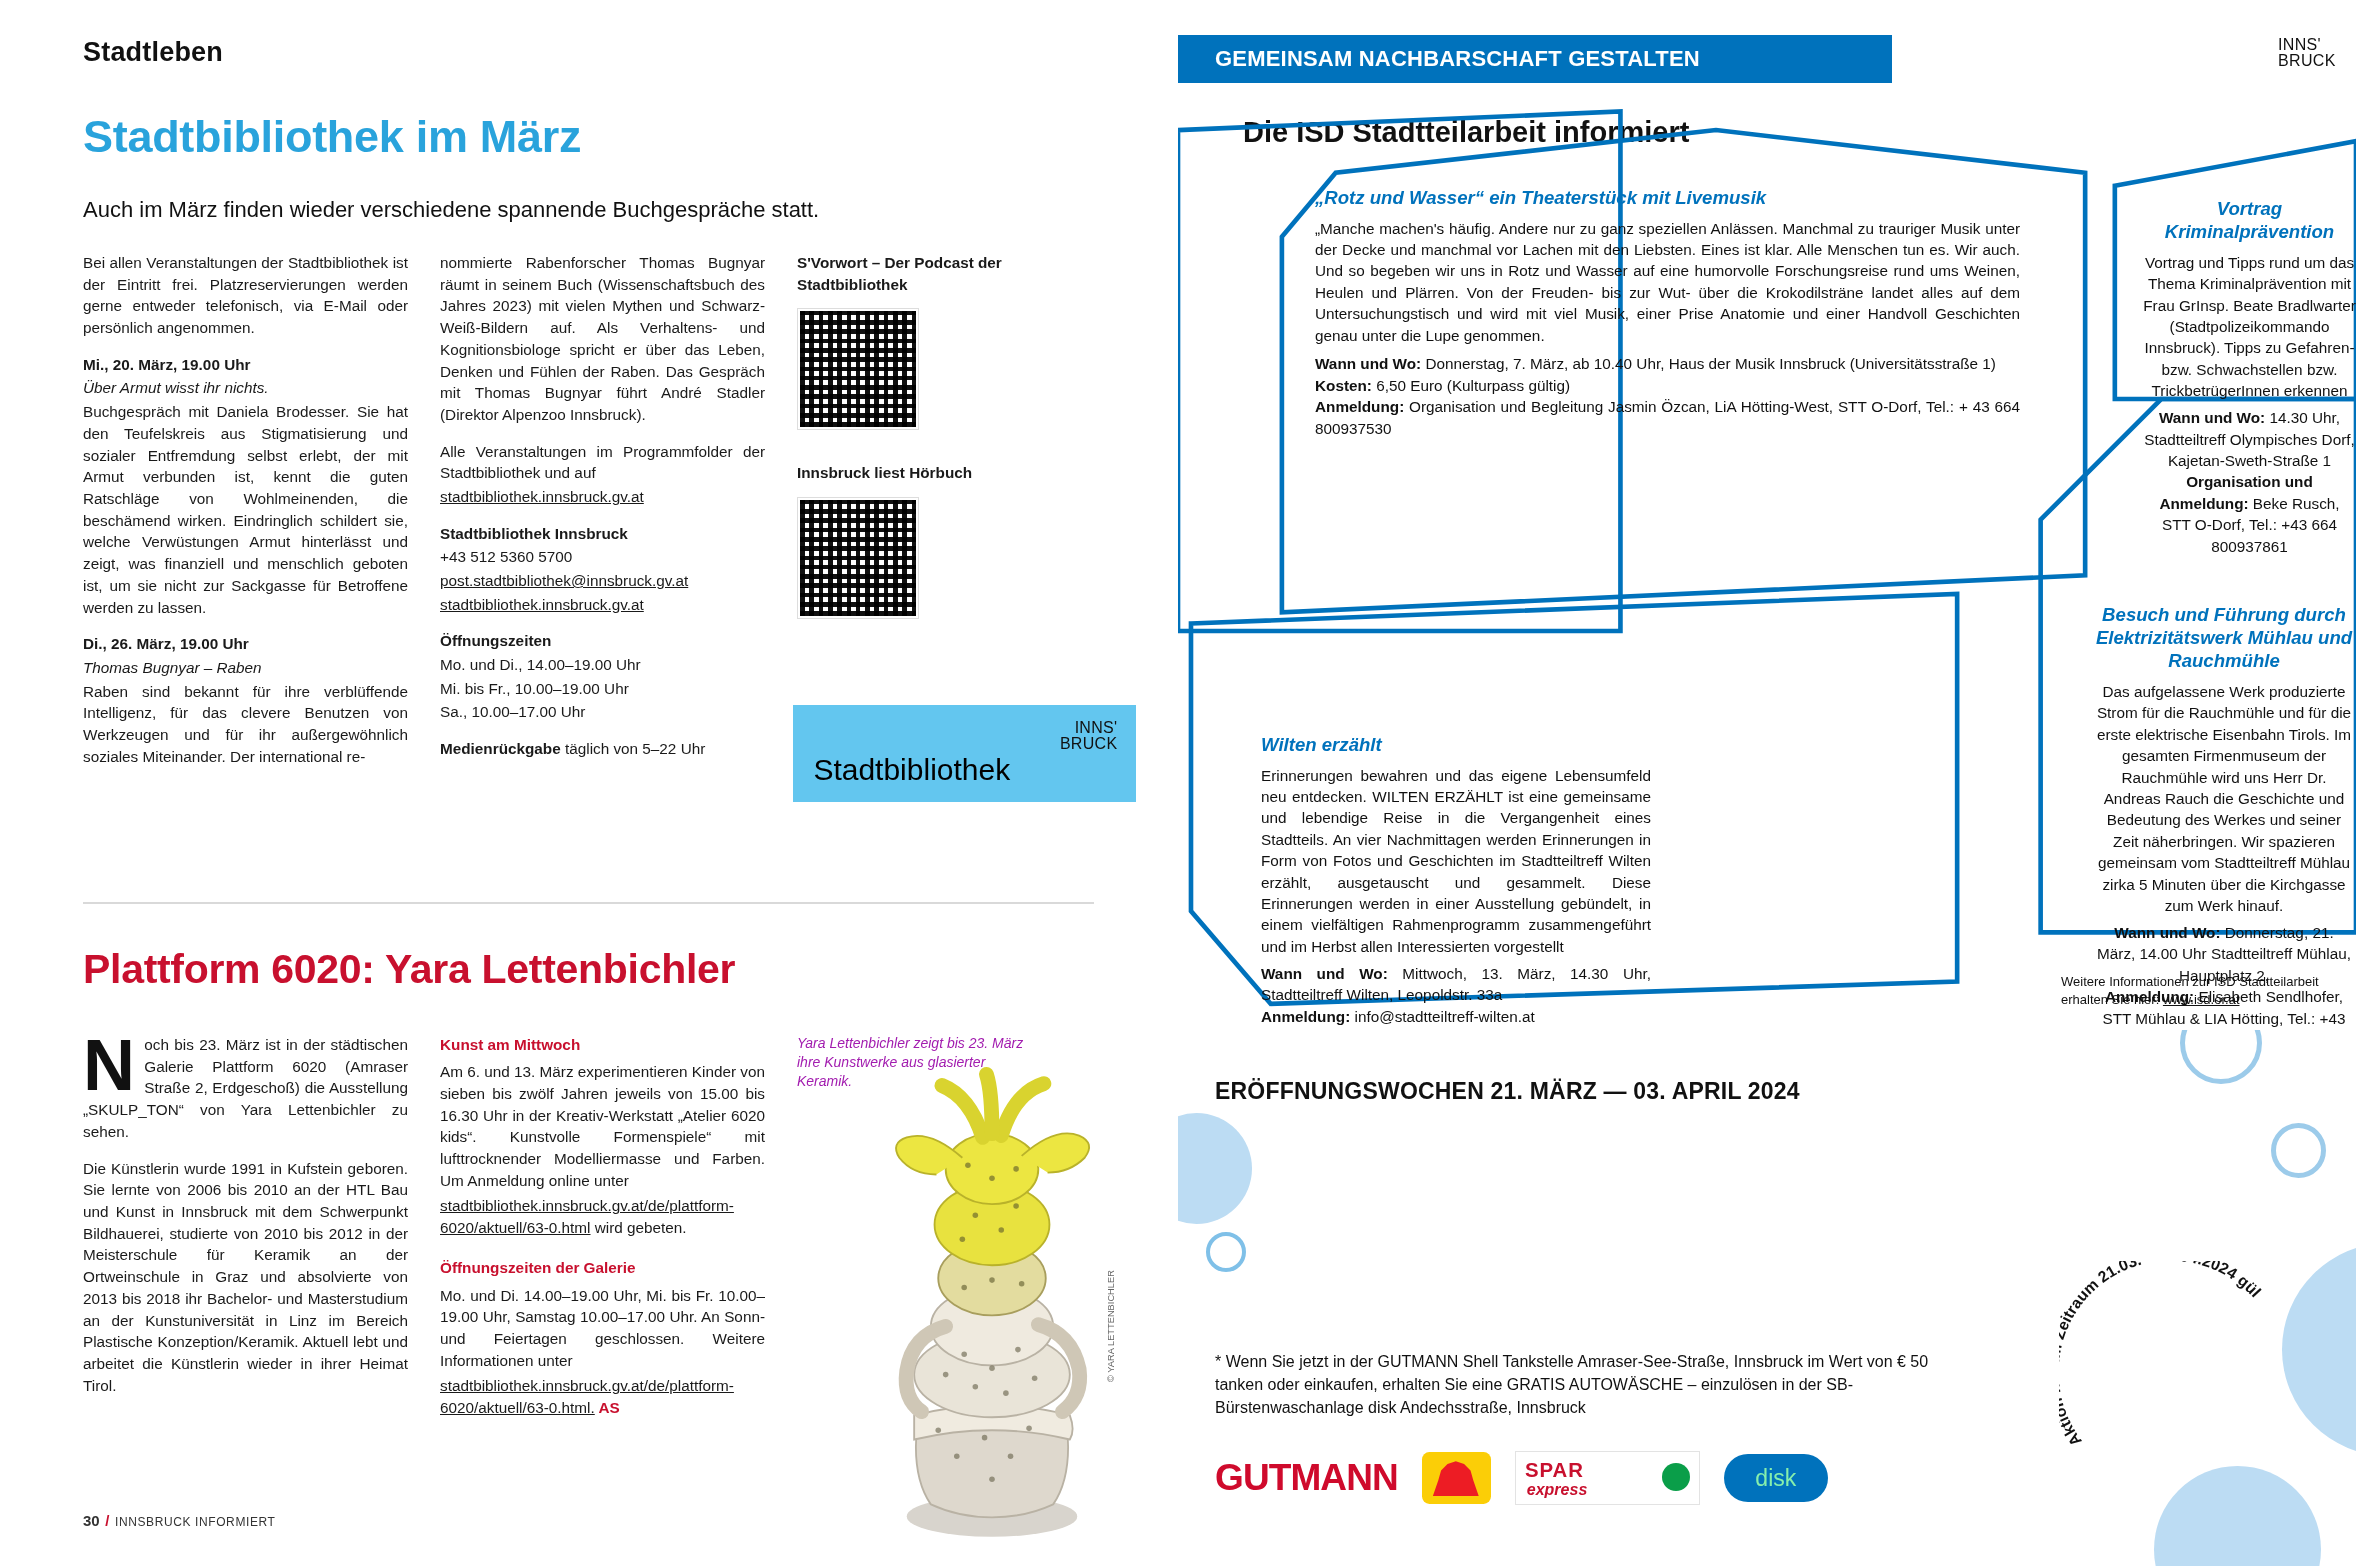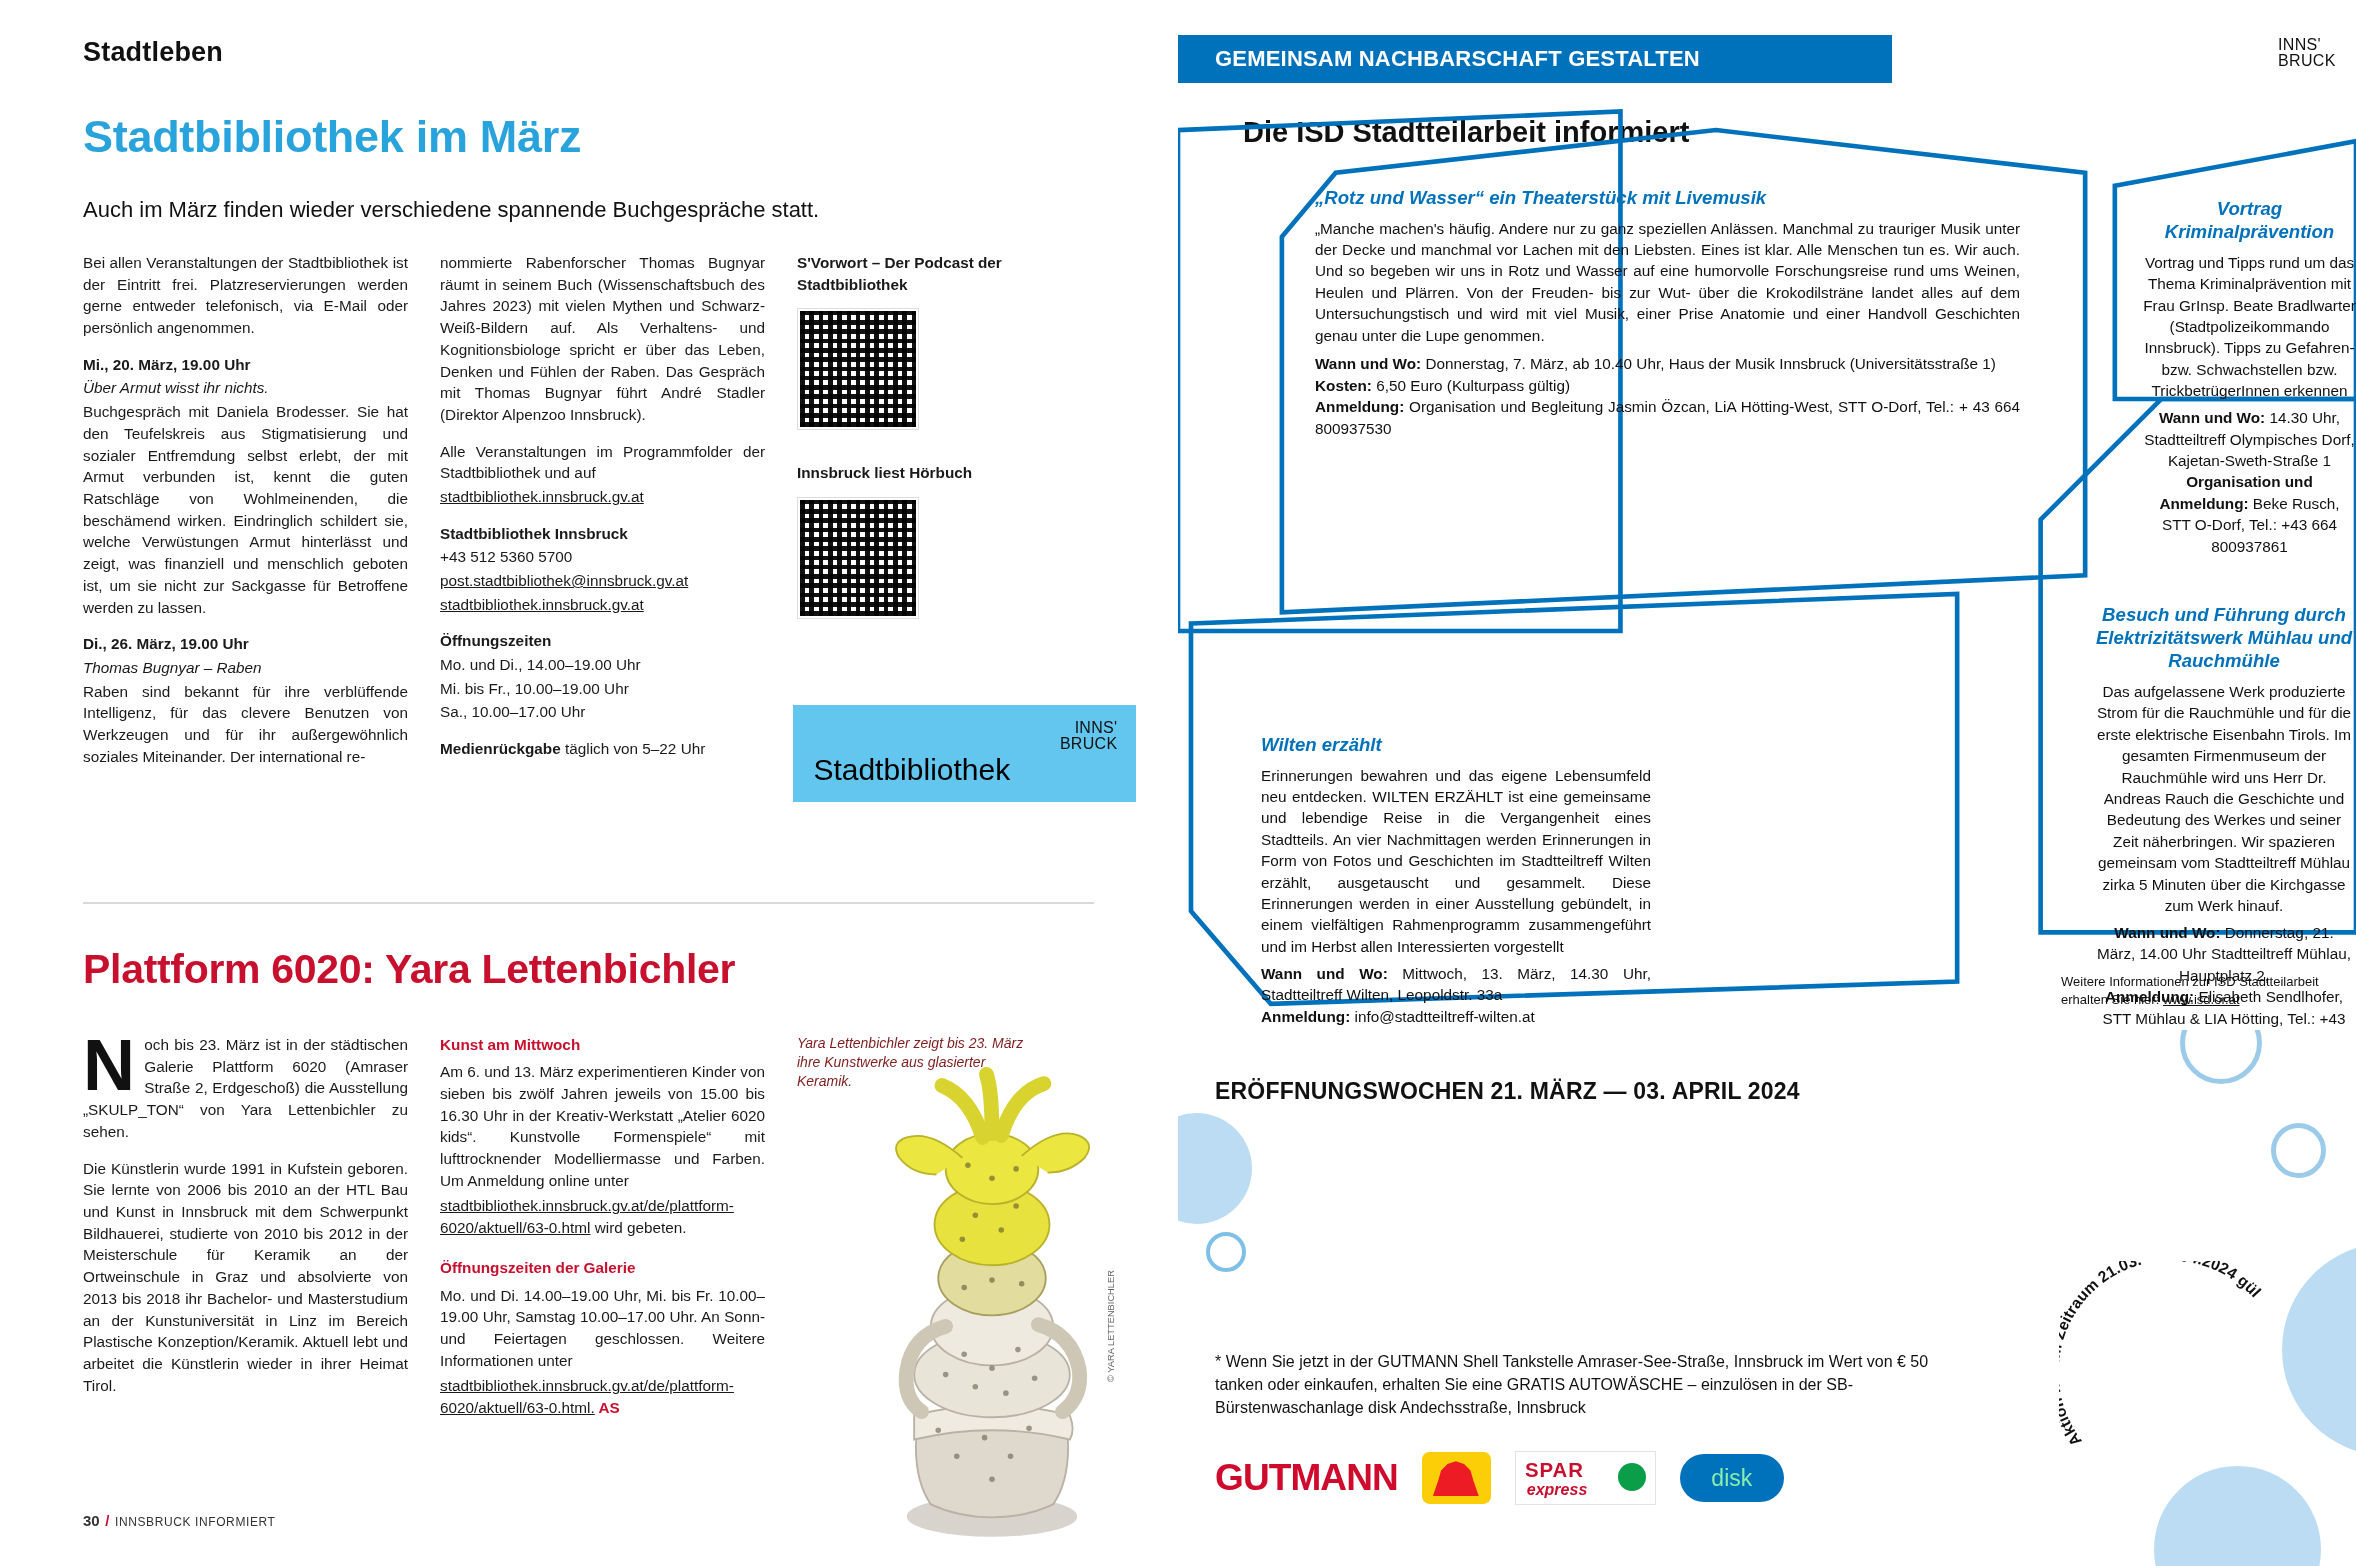--- a/index.html
+++ b/index.html
@@ -42,21 +42,21 @@
 
   .rule{position:absolute;left:83px;top:902px;width:1011px;height:1.9px;background:#d9d9d9;}
 
   .h1-red{position:absolute;left:83px;top:946px;font-size:41px;font-weight:bold;color:#c8102e;letter-spacing:-0.3px;}
 
   .cols2{position:absolute;left:83px;top:1034px;width:1030px;}
   .c2a{position:absolute;left:0;top:0;width:325px;font-size:15.3px;line-height:1.42;text-align:justify;}
   .c2b{position:absolute;left:357px;top:0;width:325px;font-size:15.3px;line-height:1.42;text-align:justify;}
   .c2c{position:absolute;left:714px;top:0;width:306px;}
   .dropcap{float:left;font-size:72px;line-height:58px;font-weight:bold;padding:1.9px 9.3px 0 0;color:#111;}
-  .caption{font-size:14px;font-style:italic;line-height:1.35;color:#7f1d1d;width:232px;}
+  .caption{font-size:14px;font-style:italic;line-height:1.35;color:#a21caf;width:232px;}
 
   .sculpture{position:absolute;left:853px;top:1048px;width:278px;height:492px;}
   .credit{position:absolute;left:1106px;top:1382px;font-size:9.3px;color:#666;transform:rotate(-90deg);transform-origin:left top;white-space:nowrap;}
 
   .folio{position:absolute;left:83px;top:1512px;font-size:15px;color:#333;text-align:center;}
   .folio .num{font-weight:bold;}
   .folio .slash{color:#c8102e;font-weight:bold;padding:0 5.6px;}
   .folio .txt{letter-spacing:0.6px;font-size:12px;}
 
   
@@ -78,21 +78,21 @@
   .circ{position:absolute;border-radius:50%;}
   .ad-date{position:absolute;left:37px;top:48px;font-size:23px;font-weight:bold;color:#111;letter-spacing:0.2px;}
   .ad-h{position:absolute;left:37px;top:85px;width:1104px;font-size:54px;font-weight:bold;line-height:1.08;color:#111;letter-spacing:-0.9px;}
   .ad-h .lt{color:#a9d4f0;}
   .ad-foot{position:absolute;left:37px;top:320px;width:742px;font-size:16px;line-height:1.45;color:#111;}
   .logos{position:absolute;left:37px;top:422px;height:52px;display:flex;align-items:center;gap:24px;}
   .gutmann{font-size:37px;font-weight:bold;color:#cf0a2c;letter-spacing:-0.9px;font-family:"Liberation Sans",sans-serif;}
   .shell{width:69px;height:52px;background:#fbce07;border-radius:7.4px;position:relative;}
   .shell:after{content:"";position:absolute;left:11px;top:9.3px;width:46px;height:35px;background:#ed1c24;
      clip-path:polygon(50% 0,68% 8%,82% 26%,88% 54%,100% 100%,0 100%,12% 54%,18% 26%,32% 8%);}
-  .spar{width:139px;height:52px;background:#fff;border:0.9px solid #e3e3e3;position:relative;}
+  .spar{width:139px;height:52px;background:#fff;border:0.9px solid #e3e3e3;position:relative;padding-left:44px;}
   .spar .sp{position:absolute;left:9.3px;top:6.5px;font-size:20.4px;font-weight:bold;color:#c8102e;letter-spacing:0.9px;}
   .spar .ex{position:absolute;left:11px;top:29px;font-size:16px;font-style:italic;font-weight:bold;color:#c8102e;}
   .spar .fir{position:absolute;right:9.3px;top:11px;width:28px;height:28px;border-radius:50%;background:#0a9e49;}
   .disk{width:104px;height:48px;border-radius:24px;background:#0072bc;color:#86efac;display:flex;align-items:center;justify-content:center;font-size:23px;font-weight:normal;}
   .rotated-note{position:absolute;right:56px;bottom:65px;width:241px;height:241px;}
 </style>
 </head>
 <body>
 
 <div class="page">

